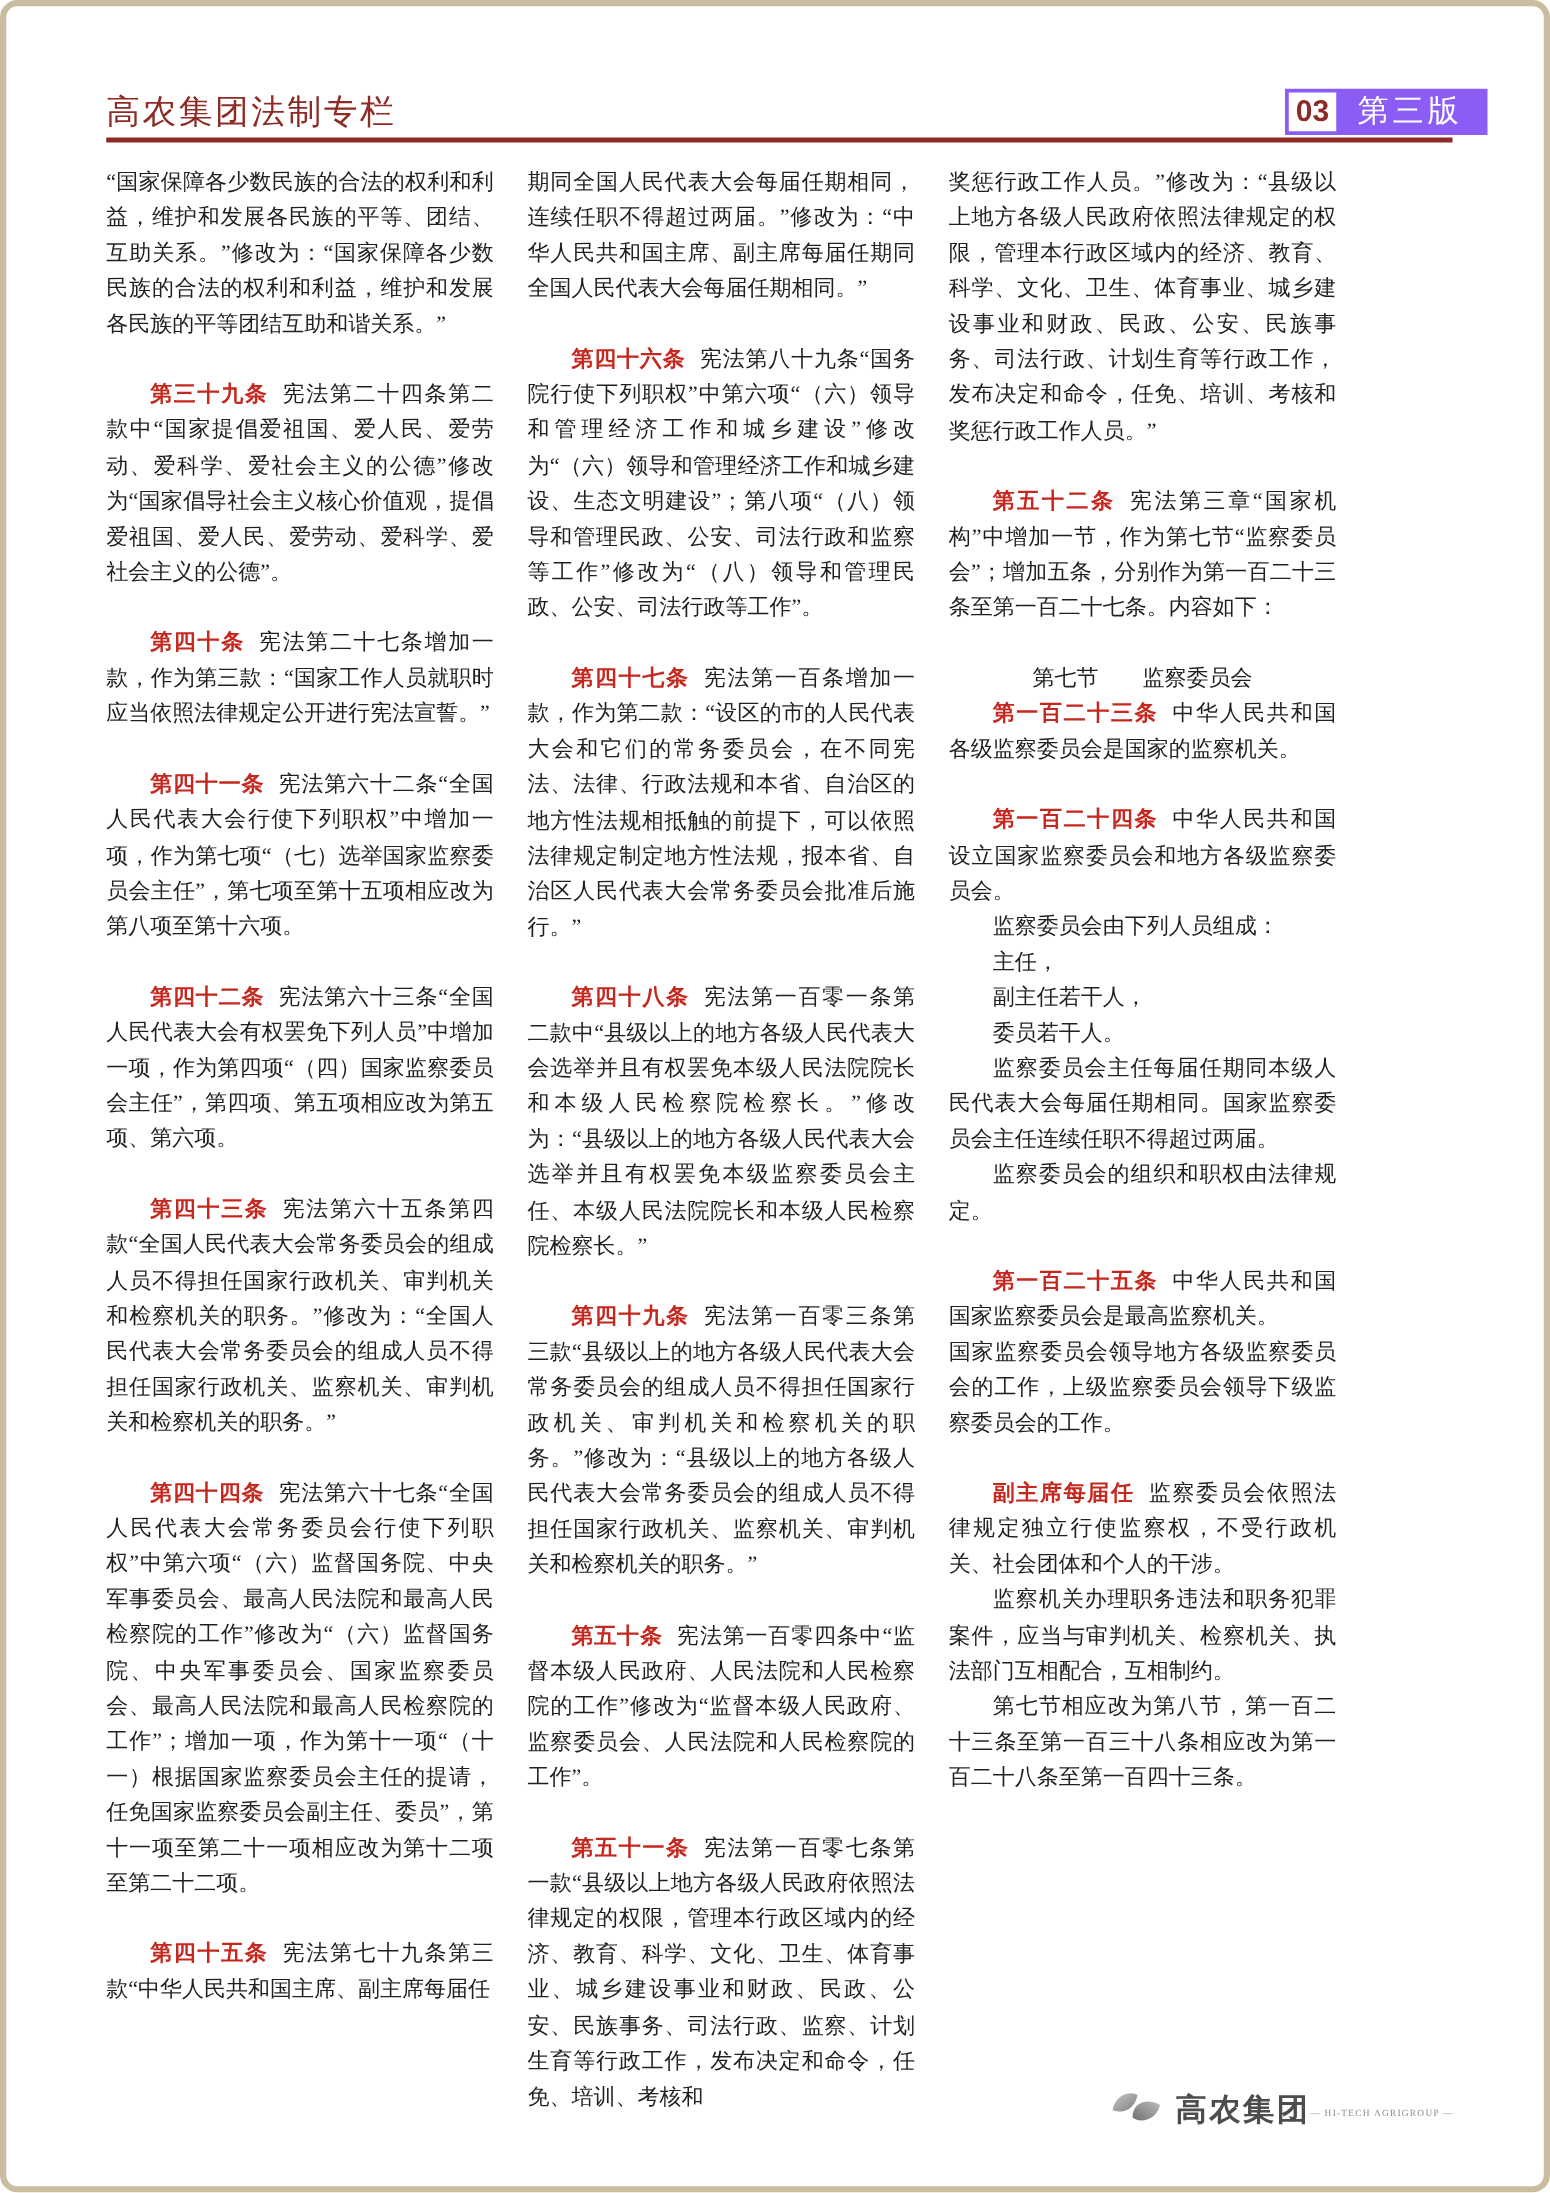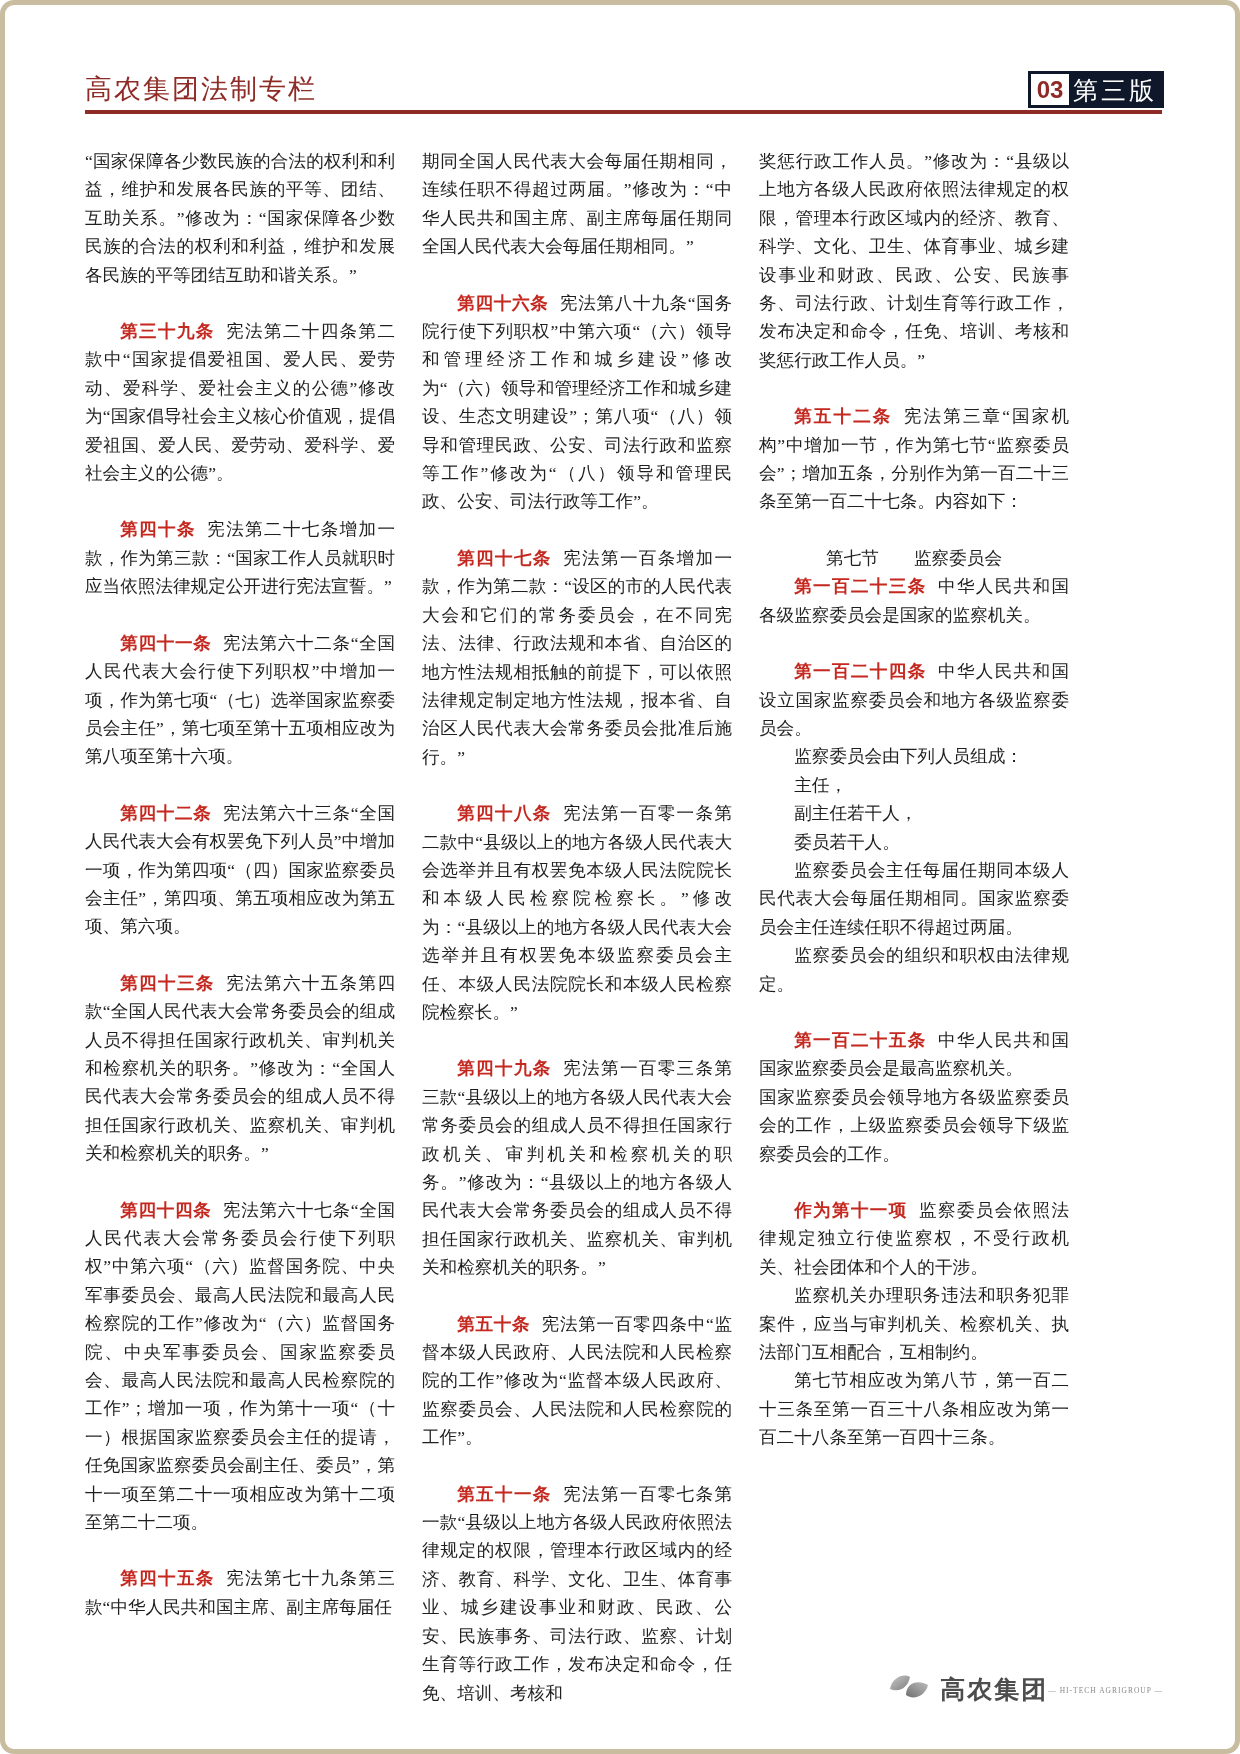--- a/index.html
+++ b/index.html
@@ -18,39 +18,39 @@
     position:absolute;left:80px;top:66px;
     font-family:"Liberation Sans","DejaVu Sans",sans-serif;
     font-weight:normal;font-size:27px;letter-spacing:2px;
     color:#8e2b26;
   }
   .masthead-rule{
     position:absolute;left:80px;top:105px;width:1077px;height:4px;
     background:#8e2b26;
   }
   .edition-badge{
-    position:absolute;top:66px;left:1023px;width:136px;height:37px;
-    background:#0f172a;
-    display:flex;align-items:flex-start;
+    position:absolute;top:66px;left:1023px;width:162px;height:37px;
+    background:#8b5cf6;
+    display:flex;align-items:flex-end;
     box-sizing:border-box;padding:3px;
   }
   .edition-badge .num-box{
     background:#ffffff;height:31px;width:38px;
     display:flex;align-items:center;justify-content:center;
     font-family:"Liberation Sans","DejaVu Sans",sans-serif;
     font-weight:bold;font-size:24px;color:#8e2b26;
   }
   .edition-badge .edition-label{
     flex:1;text-align:center;color:#ffffff;
     font-family:"Liberation Serif","DejaVu Serif",serif;
     font-size:25px;letter-spacing:3px;
   }
   
   .columns{
-    position:absolute;left:80px;top:142px;
+    position:absolute;left:80px;top:126px;
     display:flex;gap:27px;
   }
   .col{width:310px;}
   .col p{
     margin:0;
     font-size:17.6px;line-height:28.4px;
     color:#1f1f1f;
     text-align:justify;
   }
   .col p.indent{text-indent:2em;}
@@ -118,21 +118,21 @@
         <p class="indent"><span class="lead">第一百二十三条</span>中华人民共和国各级监察委员会是国家的监察机关。</p>
         <p class="indent gap"><span class="lead">第一百二十四条</span>中华人民共和国设立国家监察委员会和地方各级监察委员会。</p>
         <p class="indent">监察委员会由下列人员组成：</p>
         <p class="indent">主任，</p>
         <p class="indent">副主任若干人，</p>
         <p class="indent">委员若干人。</p>
         <p class="indent">监察委员会主任每届任期同本级人民代表大会每届任期相同。国家监察委员会主任连续任职不得超过两届。</p>
         <p class="indent">监察委员会的组织和职权由法律规定。</p>
         <p class="indent gap"><span class="lead">第一百二十五条</span>中华人民共和国国家监察委员会是最高监察机关。</p>
         <p class="flush">国家监察委员会领导地方各级监察委员会的工作，上级监察委员会领导下级监察委员会的工作。</p>
-        <p class="indent gap"><span class="lead">作为第十一项</span>监察委员会依照法律规定独立行使监察权，不受行政机关、社会团体和个人的干涉。</p>
+        <p class="indent gap"><span class="lead">副主席每届任</span>监察委员会依照法律规定独立行使监察权，不受行政机关、社会团体和个人的干涉。</p>
         <p class="indent">监察机关办理职务违法和职务犯罪案件，应当与审判机关、检察机关、执法部门互相配合，互相制约。</p>
         <p class="indent">第七节相应改为第八节，第一百二十三条至第一百三十八条相应改为第一百二十八条至第一百四十三条。</p>
       </div>
   </div>
 
   <div class="footer-logo">
     <span>
       <svg width="44" height="36" viewBox="0 0 44 36">
         <defs>
           <linearGradient id="lg1" x1="0" y1="0" x2="1" y2="1">

